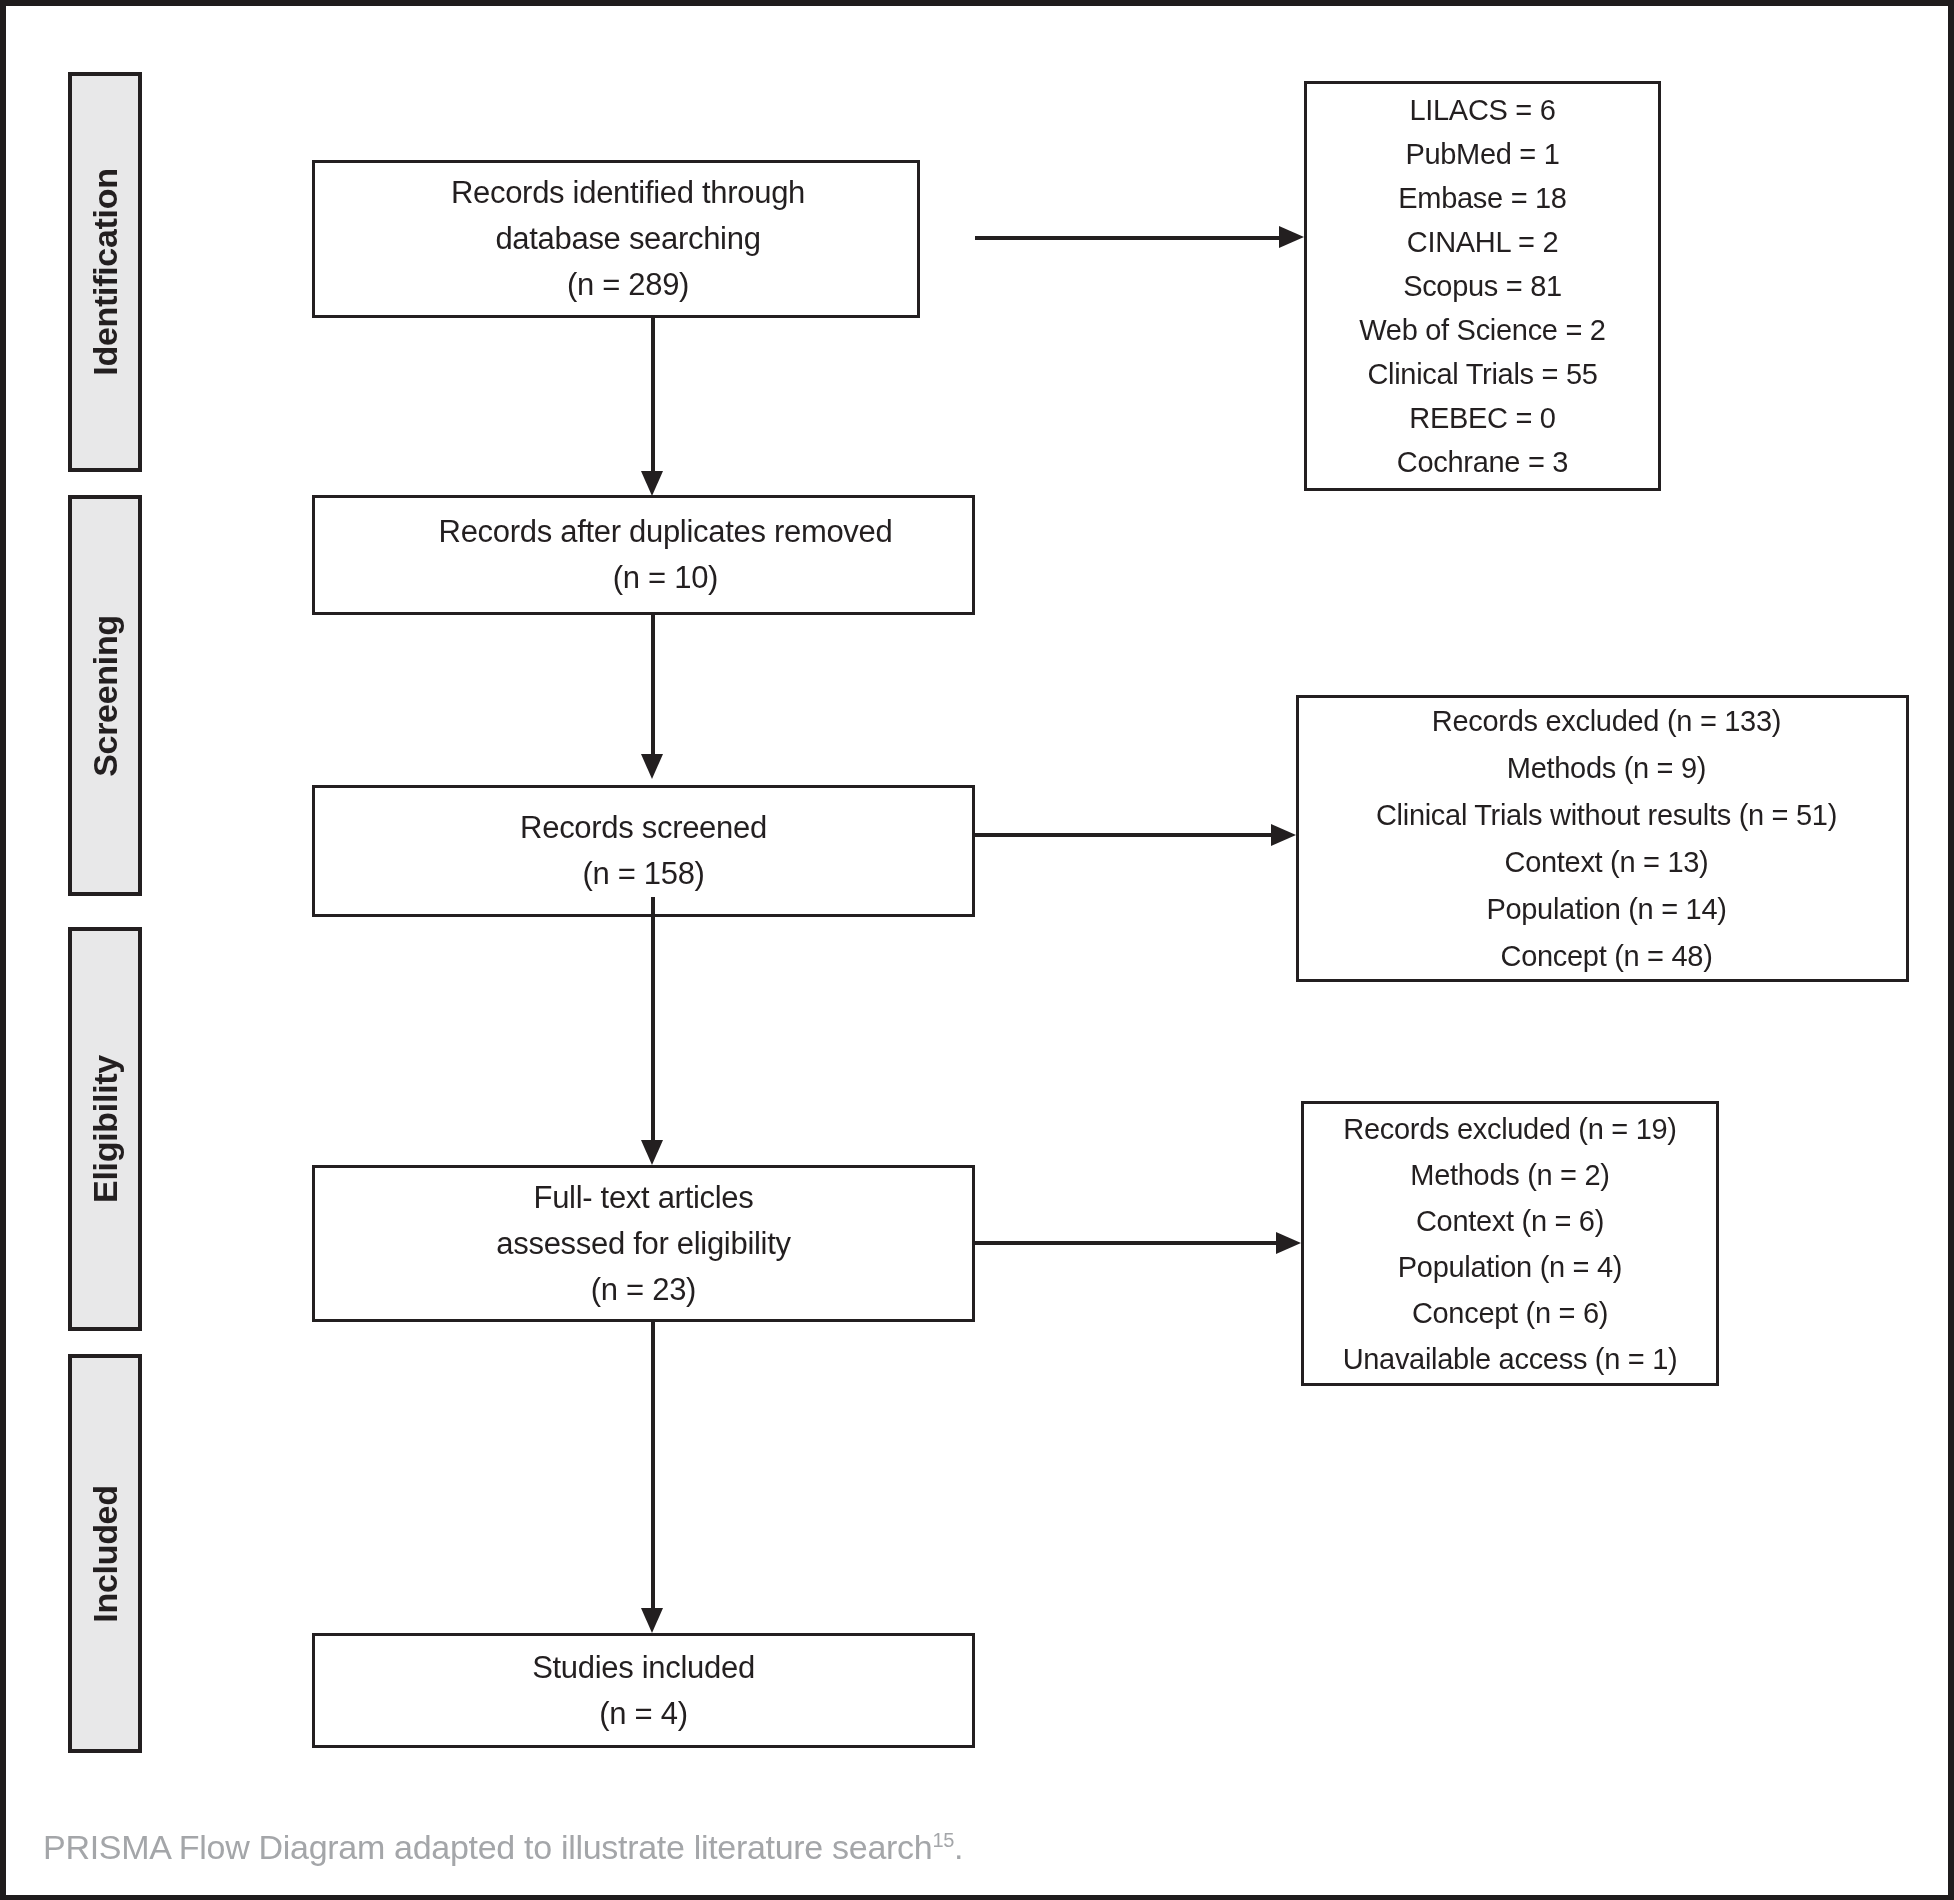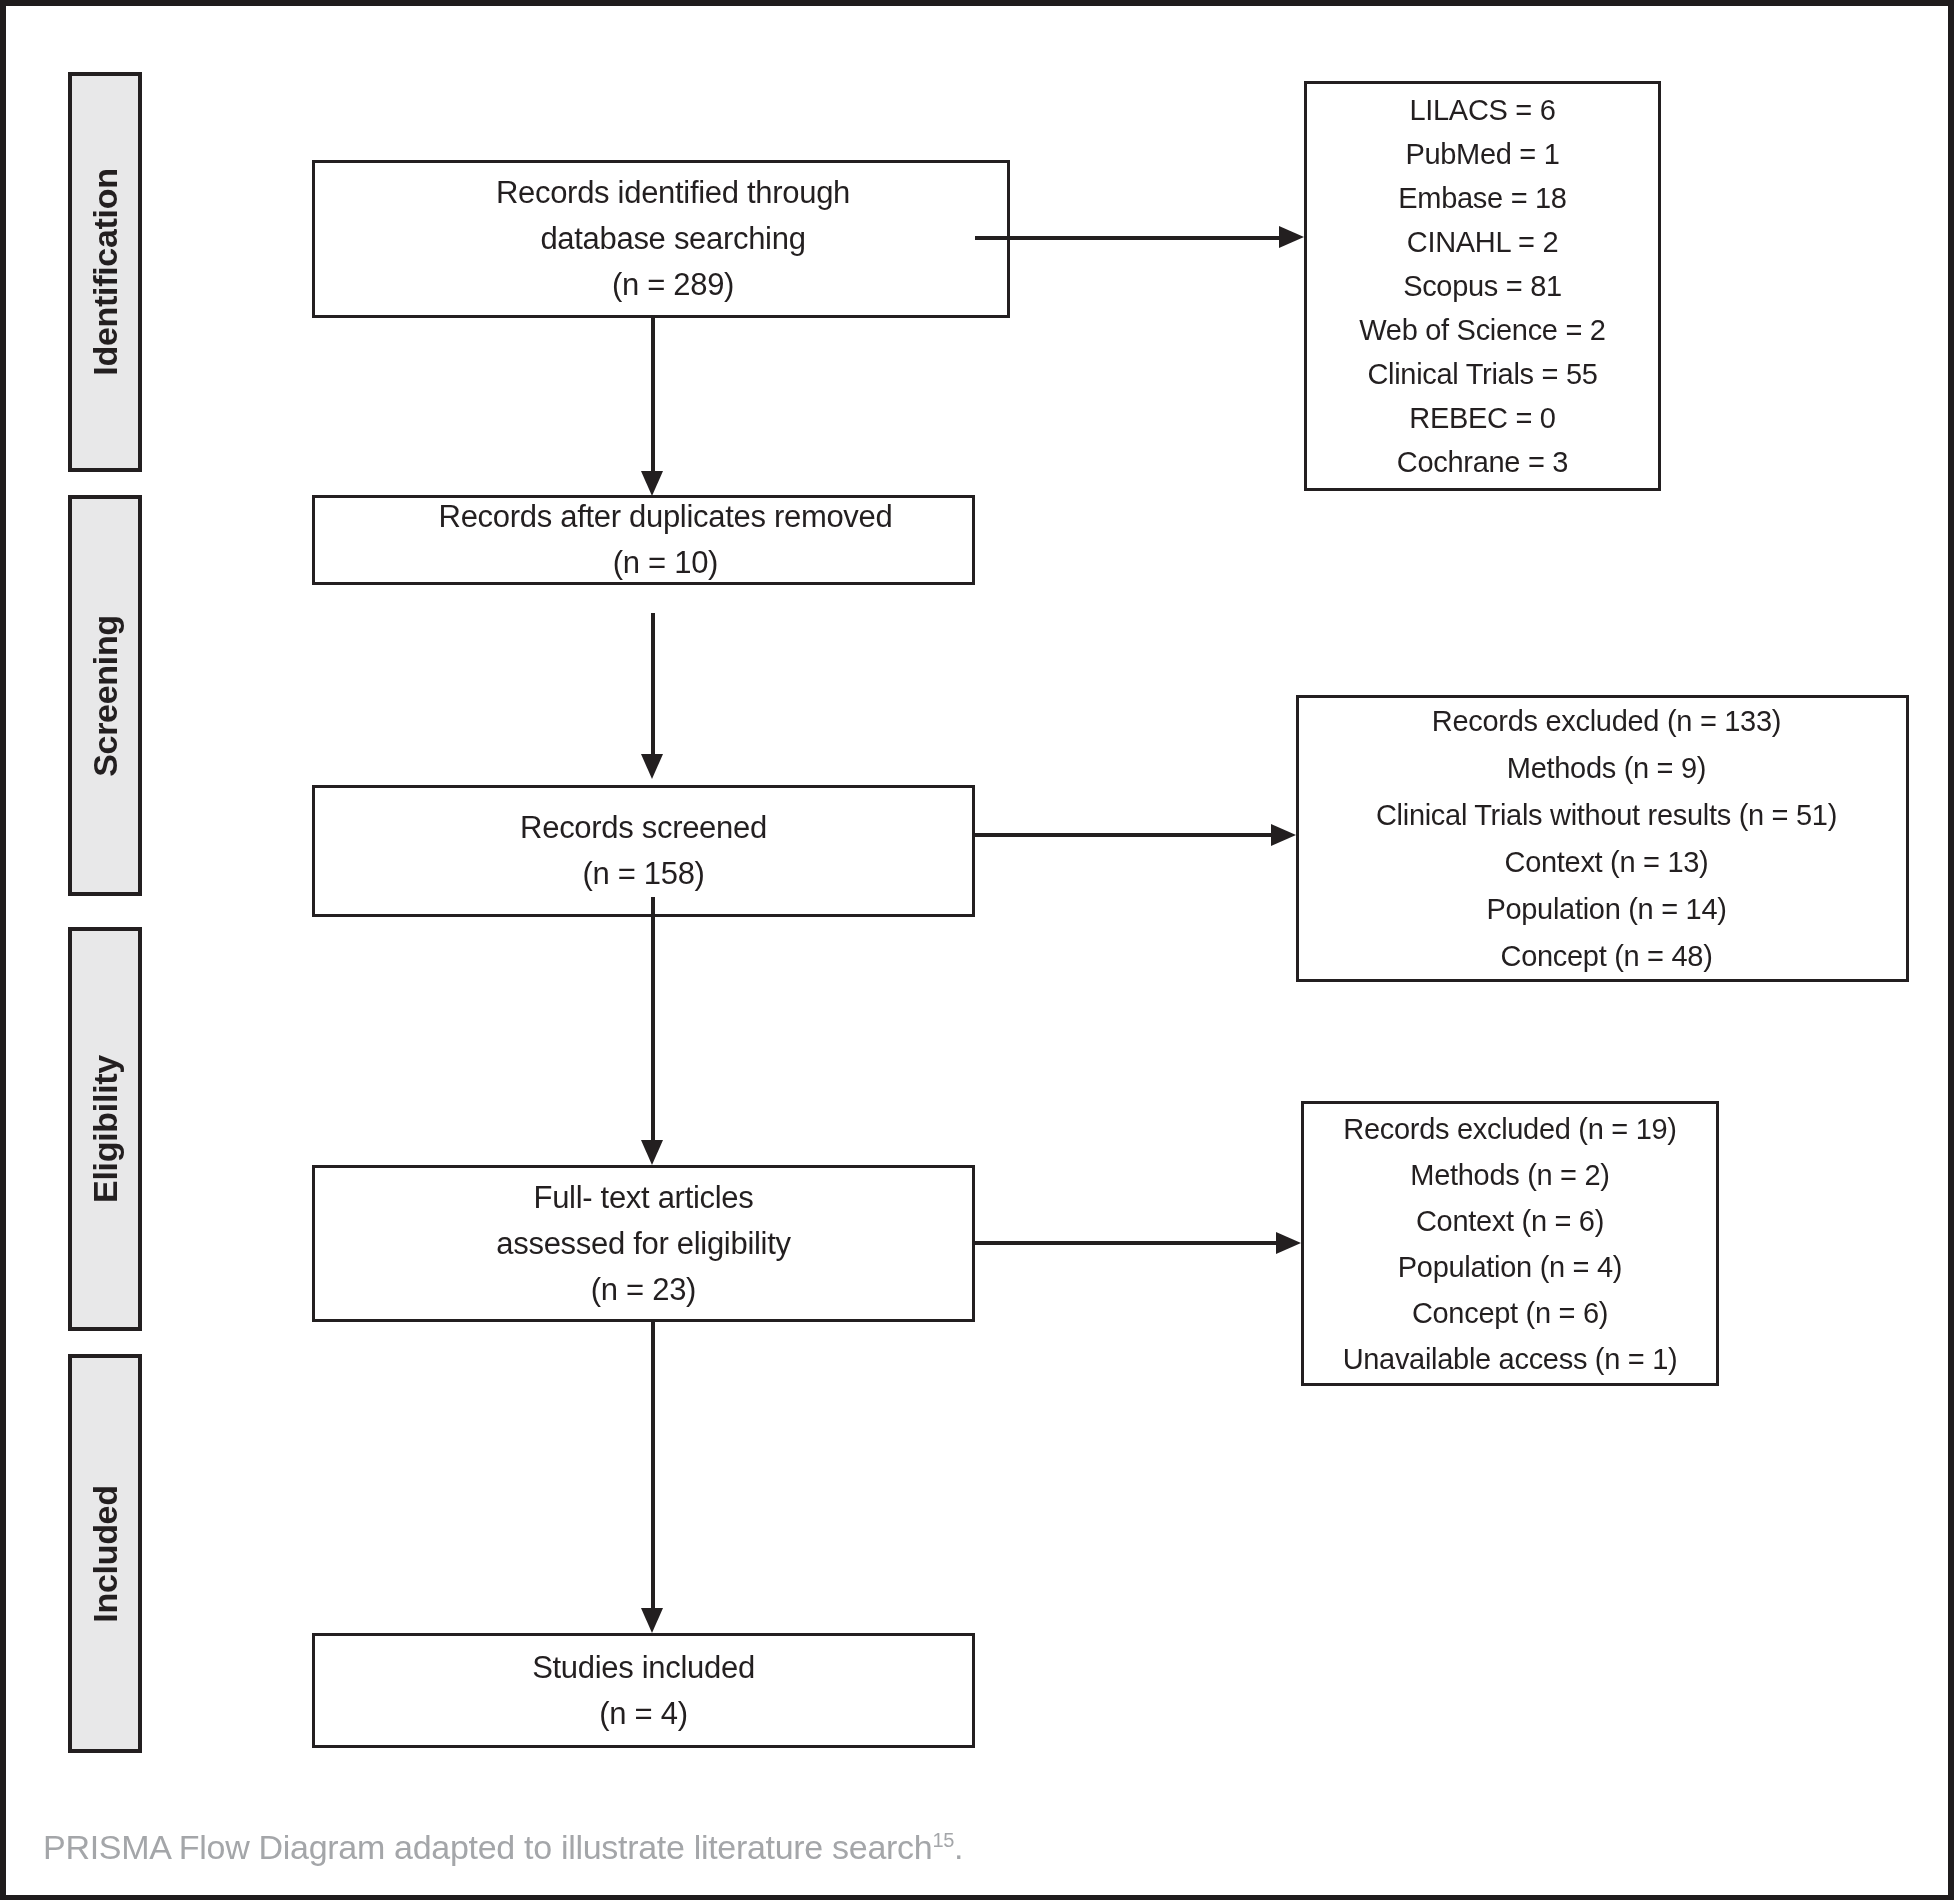--- a/index.html
+++ b/index.html
@@ -115,27 +115,27 @@
   <div class="stage" style="top:489px; height:401px;">
     <span class="stage-label">Screening</span>
   </div>
   <div class="stage" style="top:921px; height:404px;">
     <span class="stage-label">Eligibility</span>
   </div>
   <div class="stage" style="top:1348px; height:399px;">
     <span class="stage-label">Included</span>
   </div>
 
-  <div class="fbox" style="left:306px; top:154px; width:698px; height:158px;padding-left:24px;">
+  <div class="fbox" style="left:306px; top:154px; width:608px; height:158px;padding-left:24px;">
     <div class="line">Records identified through</div>
     <div class="line">database searching</div>
     <div class="line">(n = 289)</div>
   </div>
 
-  <div class="fbox" style="left:306px; top:489px; width:663px; height:90px;padding-left:44px;">
+  <div class="fbox" style="left:306px; top:489px; width:663px; height:120px;padding-left:44px;">
     <div class="line">Records after duplicates removed</div>
     <div class="line">(n = 10)</div>
   </div>
 
   <div class="fbox" style="left:306px; top:773px; width:663px; height:132px;margin-top:6px;">
     <div class="line">Records screened</div>
     <div class="line">(n = 158)</div>
   </div>
 
   <div class="fbox" style="left:306px; top:1159px; width:663px; height:157px;">

